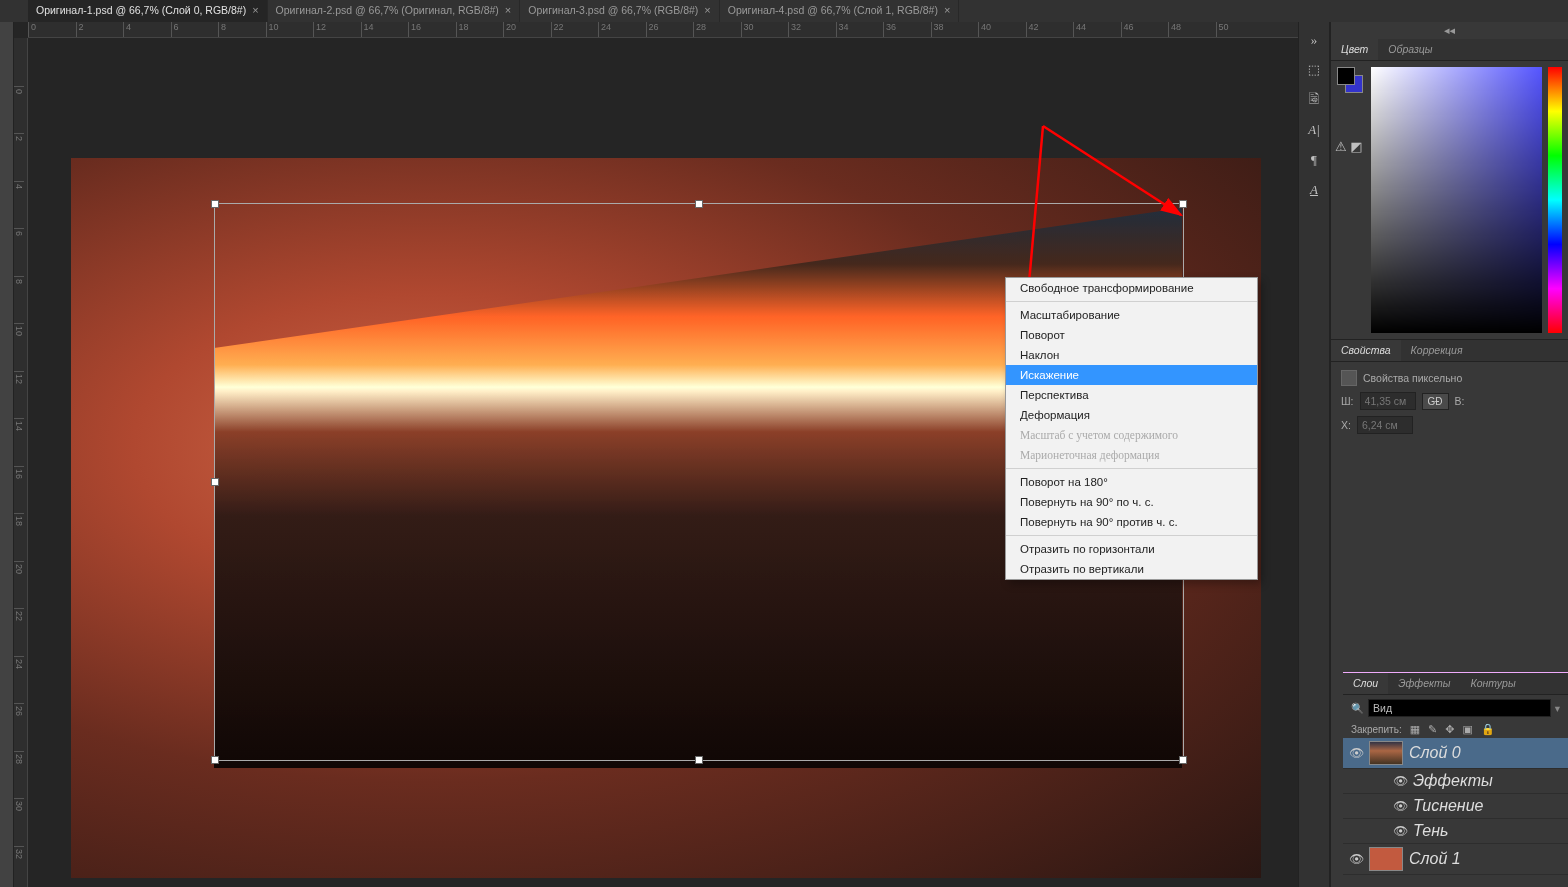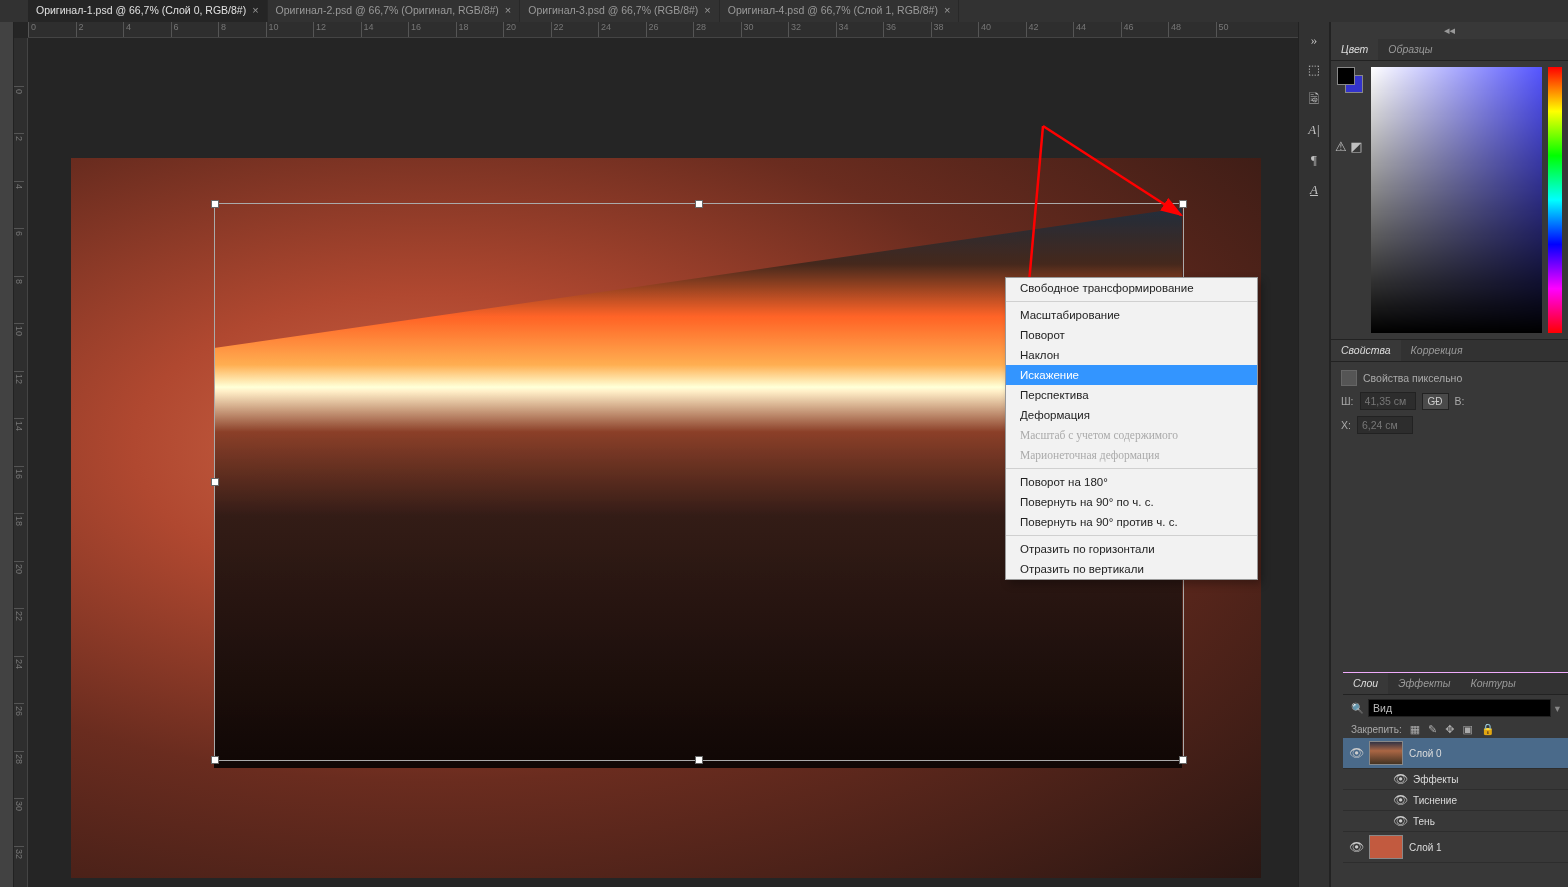--- a/index.html
+++ b/index.html
@@ -55,21 +55,21 @@
 .layers-ctl select, .layers-ctl .sel { background: #000000; border: 1px solid #222; color: #bbb; padding: 2px 4px; font-size: 10.5px; flex: 1; }
 .lock-row { padding: 2px 8px; display: flex; gap: 8px; align-items: center; font-size: 10px; color: #aaa; }
 .lock-icon { font-size: 11px; color: #aaa; }
 .layer-row { display: flex; align-items: center; padding: 3px 6px; border-bottom: 1px solid #2d2d2d; gap: 6px; }
 .layer-row.sel { background: #4a6a8a; }
 .layer-row.sub { padding-left: 50px; }
 .eye { width: 14px; color: #ccc; font-size: 12px; }
 .thumb { width: 34px; height: 24px; border: 1px solid #888; background: #555; }
 .thumb.img { background: linear-gradient(180deg,#334 0%,#a64 40%,#432 100%); }
 .thumb.solid { background: #c25a3f; }
-.lname { font-size: 10px; color: #ddd; }
+.lname { font-size: 16px; color: #ddd; font-style: italic; }
 </style>
 </head>
 <body>
 
 <div class="app">
   <div class="tabs-bar" id="tabs-bar">
       <div class="tab active">
         <span>Оригинал-1.psd @ 66,7% (Слой 0, RGB/8#)</span>
         <span class="tab-close">×</span>
       </div>

